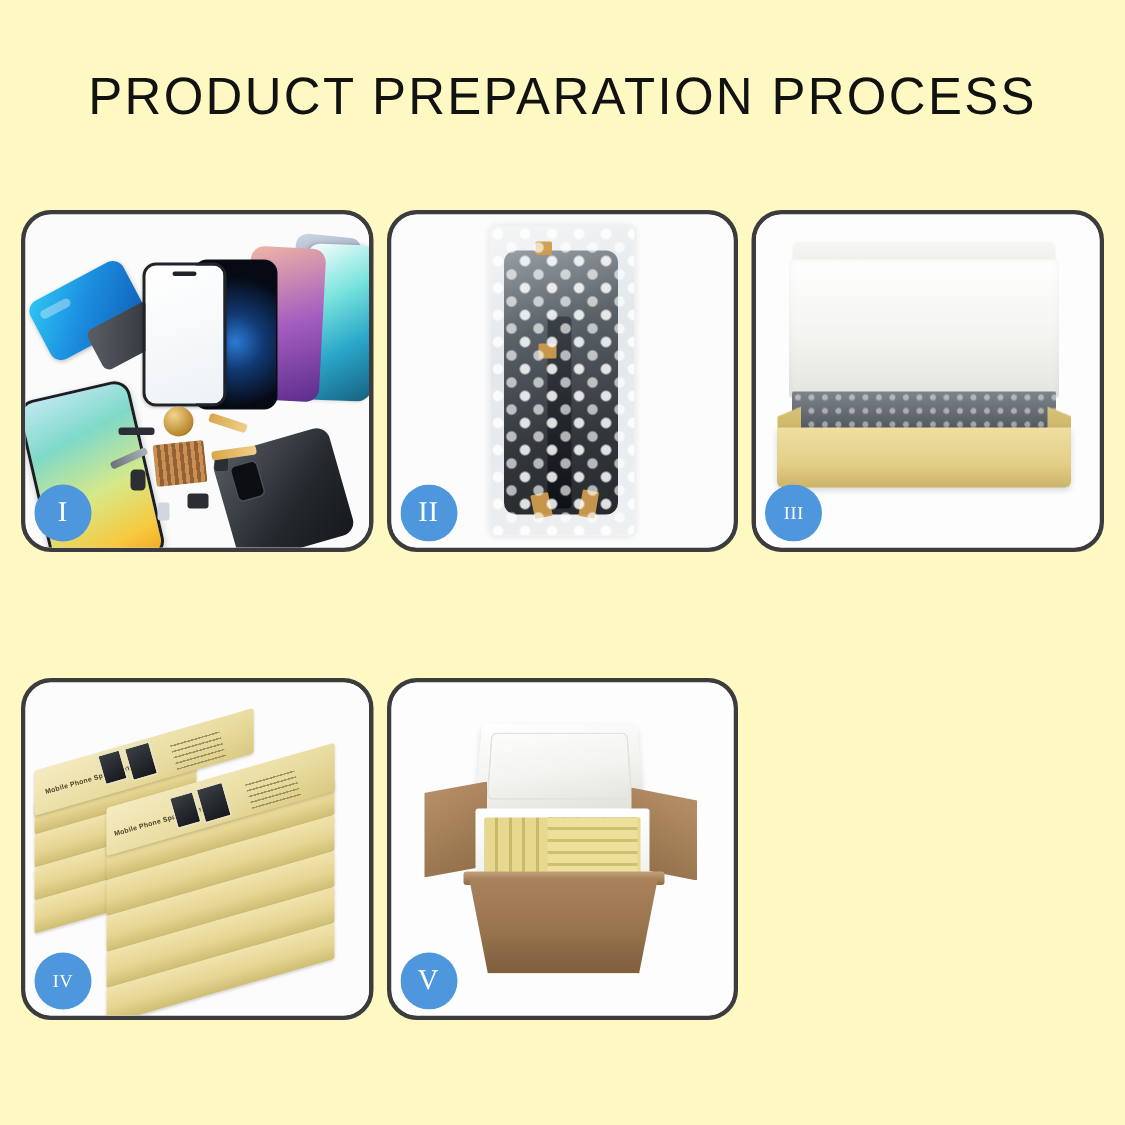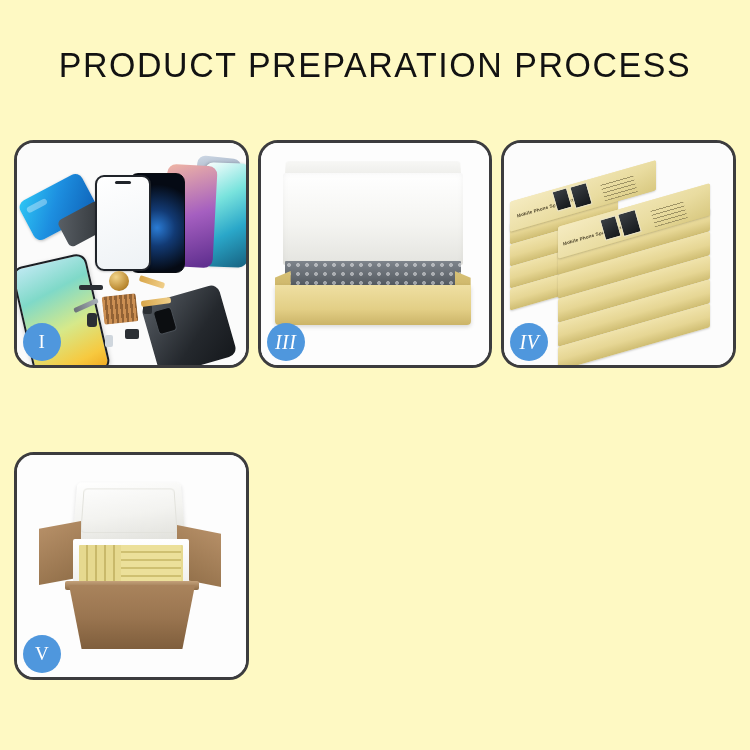--- a/index.html
+++ b/index.html
@@ -68,21 +68,21 @@
     width:38px;height:38px;
     border-radius:50%;
     background:#4f97dd;
     color:#ffffff;
     display:flex;align-items:center;justify-content:center;
     font-family:"Liberation Serif","DejaVu Serif",serif;
     font-size:19px;
     letter-spacing:0.5px;
     z-index:6;
   }
-  .badge.sm{font-size:20px;font-style:italic;}
+  .badge.sm{font-size:12px;}
 
   
   .p1{background:#fbfbfb;}
   .ph{position:absolute;border-radius:9px;}
   .ph-a{ 
     left:6px;top:42px;width:70px;height:44px;
     background:linear-gradient(135deg,#2ec8f5 0%,#1d8fe0 45%,#0e5fb5 100%);
     transform:rotate(-28deg);
     border-radius:8px;
     box-shadow:0 1px 3px rgba(0,0,0,.25);
@@ -351,20 +351,34 @@
         <div class="bit" style="left:126px;top:162px;width:9px;height:9px;"></div>
         <div class="bit" style="left:108px;top:186px;width:14px;height:10px;"></div>
         <div class="bit" style="left:88px;top:192px;width:8px;height:12px;border-radius:2px;background:#cfd6dd;"></div>
         <div class="flex-strip" style="left:122px;top:136px;width:26px;height:6px;transform:rotate(18deg);"></div>
         <div class="flex-strip" style="left:124px;top:156px;width:30px;height:6px;transform:rotate(-8deg);"></div>
         <div class="flex-strip" style="left:56px;top:160px;width:26px;height:5px;transform:rotate(-24deg);background:linear-gradient(90deg,#6b7178,#aab2ba);"></div>
       </div>
       <div class="badge">I</div>
     </div>
 
+    <div class="panel">
+      <div class="panel-inner p2">
+        <div class="bubblebag">
+          <div class="bb-inner"></div>
+          <div class="bb-strip"></div>
+          <div class="tape" style="left:30px;top:10px;width:11px;height:9px;"></div>
+          <div class="tape" style="left:32px;top:78px;width:12px;height:10px;"></div>
+          <div class="tape" style="left:28px;top:178px;width:12px;height:16px;transform:rotate(-12deg);"></div>
+          <div class="tape" style="left:60px;top:176px;width:11px;height:18px;transform:rotate(10deg);"></div>
+          <div class="bb-bubbles"></div>
+        </div>
+      </div>
+      <div class="badge">II</div>
+    </div>
 
     <div class="panel">
       <div class="panel-inner p3">
         <div class="b3-lidback"></div>
         <div class="b3-foam"></div>
         <div class="b3-grayfoam"></div>
         <div class="b3-side-l"></div>
         <div class="b3-side-r"></div>
         <div class="b3-front"></div>
       </div>

